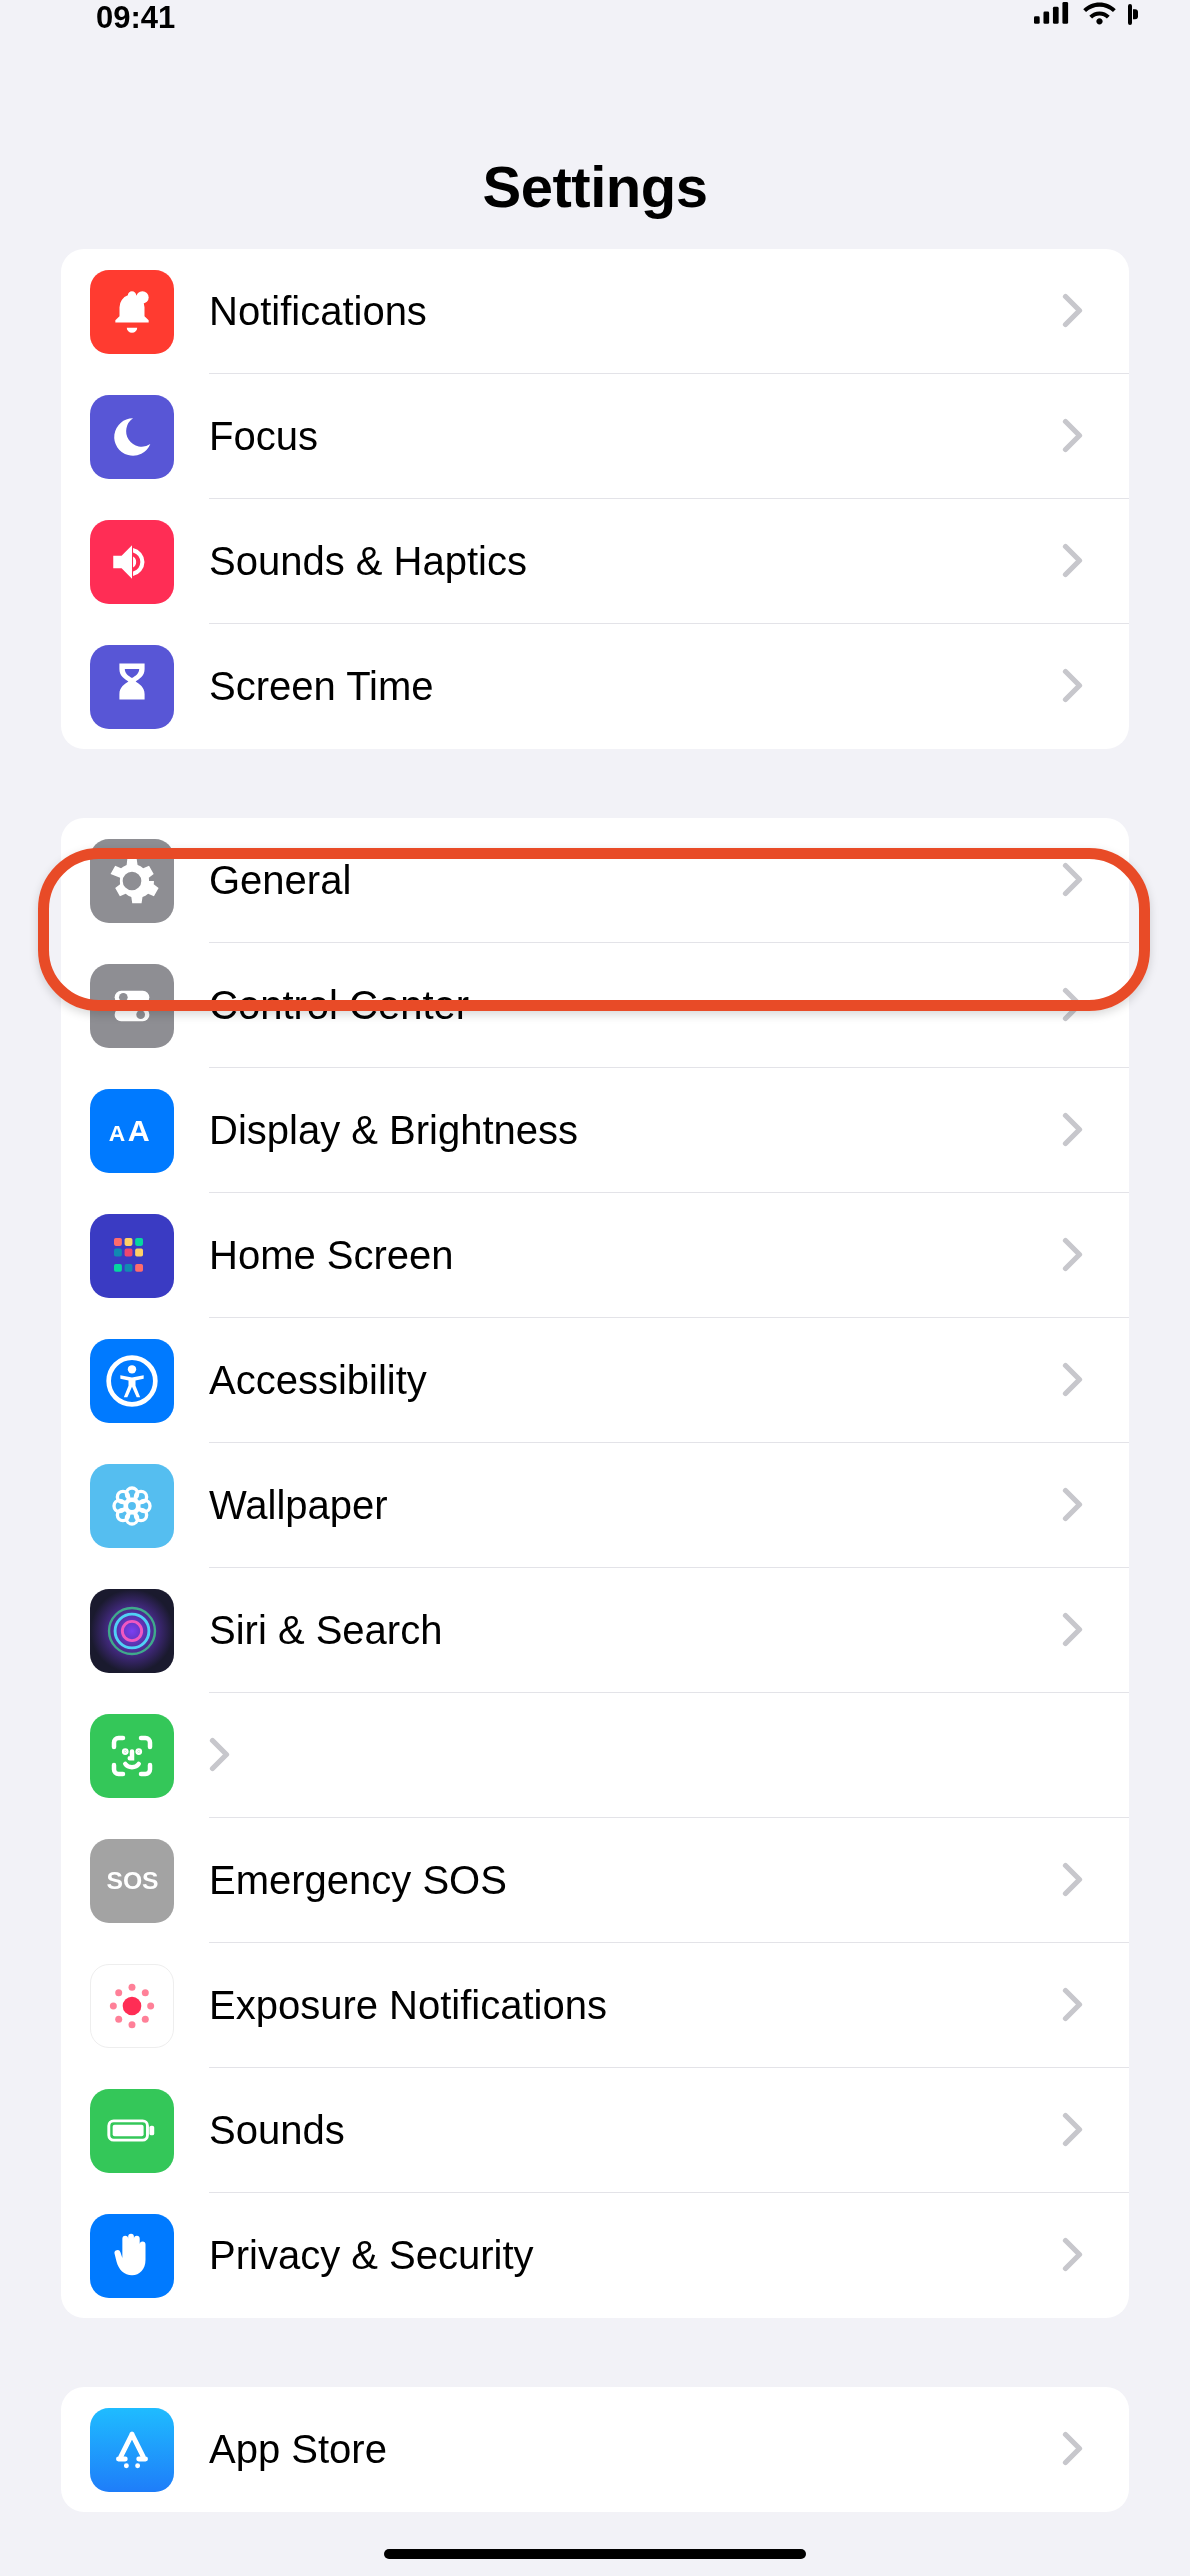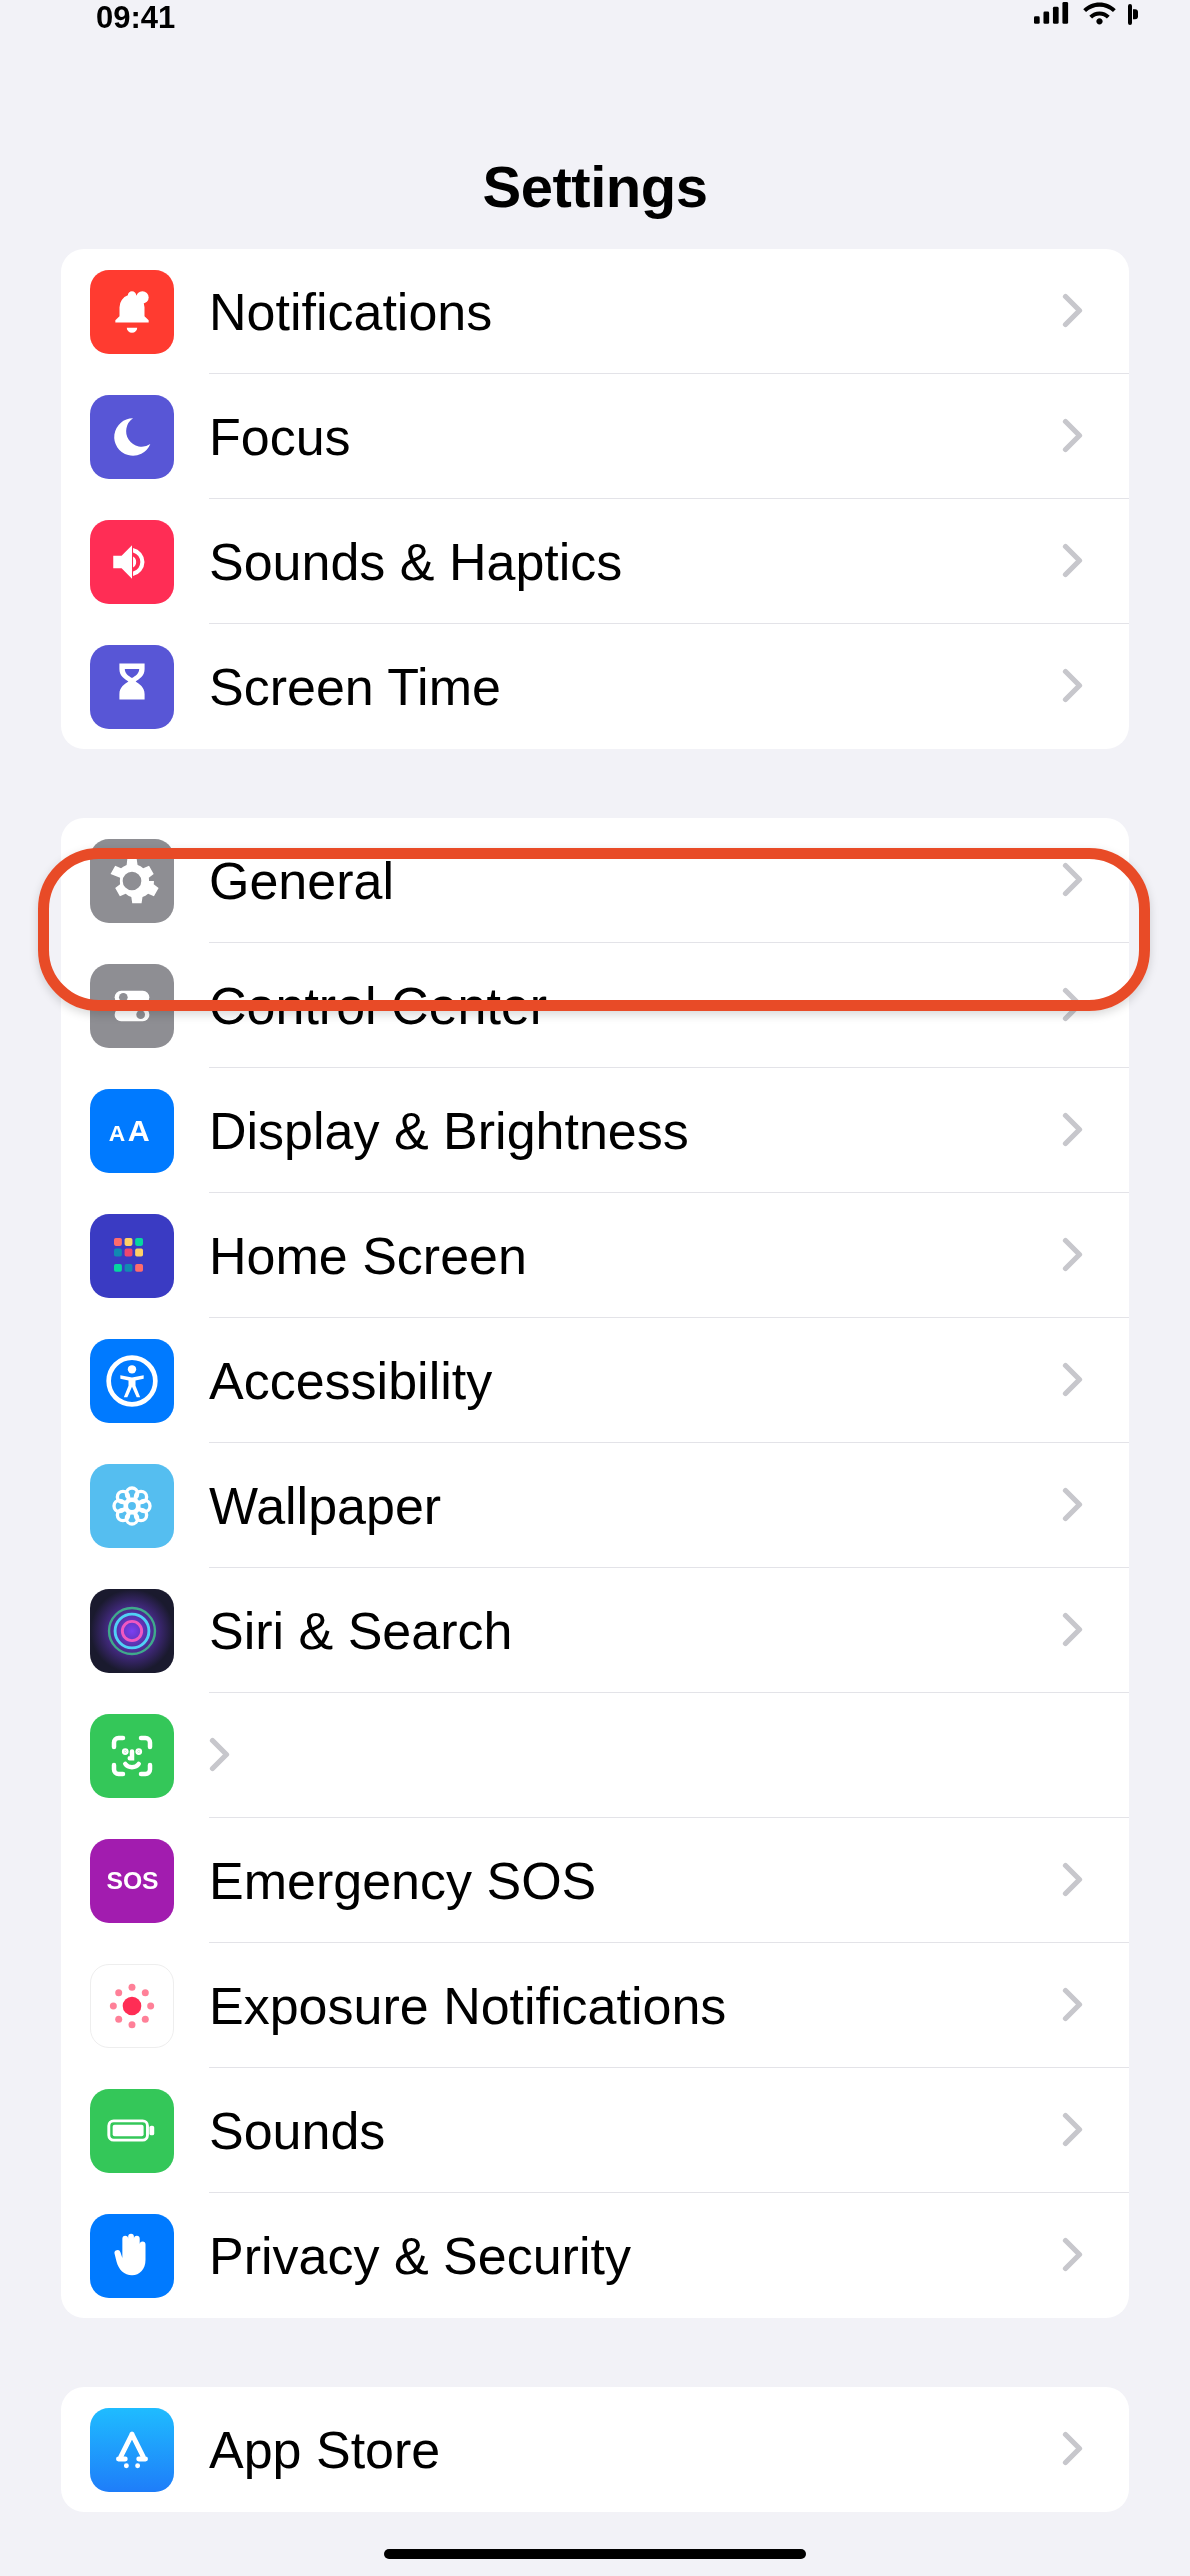--- a/index.html
+++ b/index.html
@@ -58,21 +58,21 @@
   height: 84px;
   border-radius: 19px;
   flex-shrink: 0;
   display: flex;
   align-items: center;
   justify-content: center;
   margin-right: 35px;
 }
 .row-label {
   flex: 1;
-  font-size: 52px;
+  font-size: 40px;
   font-weight: 400;
   color: #000;
 }
 .row-chevron {
   width: 38px;
   height: 38px;
   margin-right: 29px;
   flex-shrink: 0;
 }
 .row-chevron svg { display: block; }
@@ -332,21 +332,21 @@
             </g>
           </svg>
       </div>
       <span class="row-chevron">
           <svg width="21" height="35" viewBox="0 0 12 20">
             <path fill="none" stroke="#c7c7cc" stroke-width="3" stroke-linecap="round" stroke-linejoin="round" d="M2 2l8 8-8 8"></path>
           </svg>
         </span>
     </div>
     <div class="row">
-      <div class="row-icon" style="background:#a21caf">
+      <div class="row-icon" style="background:#a3a3a3">
         <svg width="67" height="38" viewBox="0 0 70 40">
             <text x="35" y="28" fill="#fff" font-family="Helvetica" font-weight="700" font-size="26" text-anchor="middle">SOS</text>
           </svg>
       </div>
       <div class="row-label">Emergency SOS</div>
       <span class="row-chevron">
           <svg width="21" height="35" viewBox="0 0 12 20">
             <path fill="none" stroke="#c7c7cc" stroke-width="3" stroke-linecap="round" stroke-linejoin="round" d="M2 2l8 8-8 8"></path>
           </svg>
         </span>

